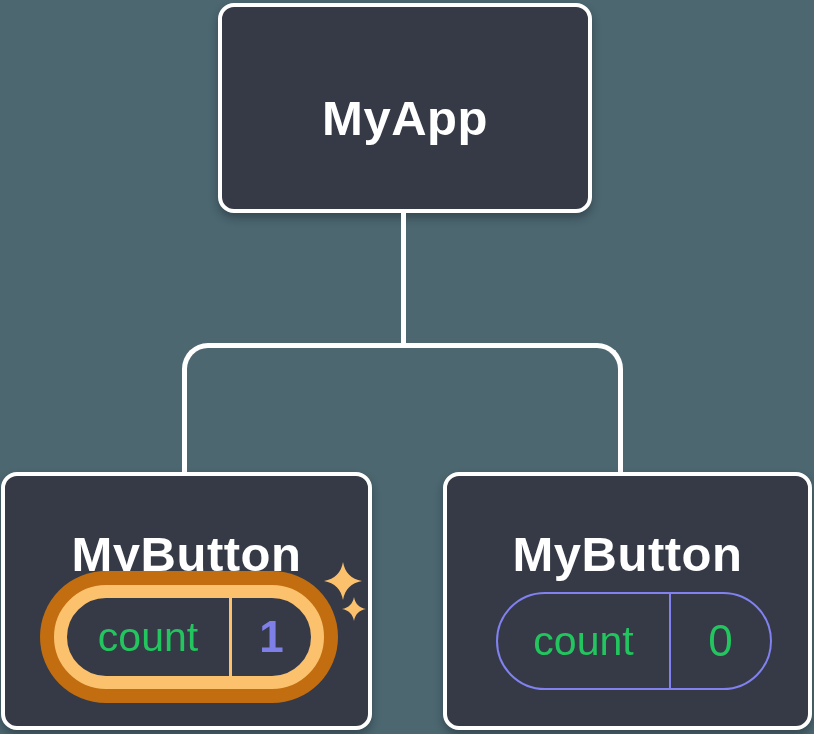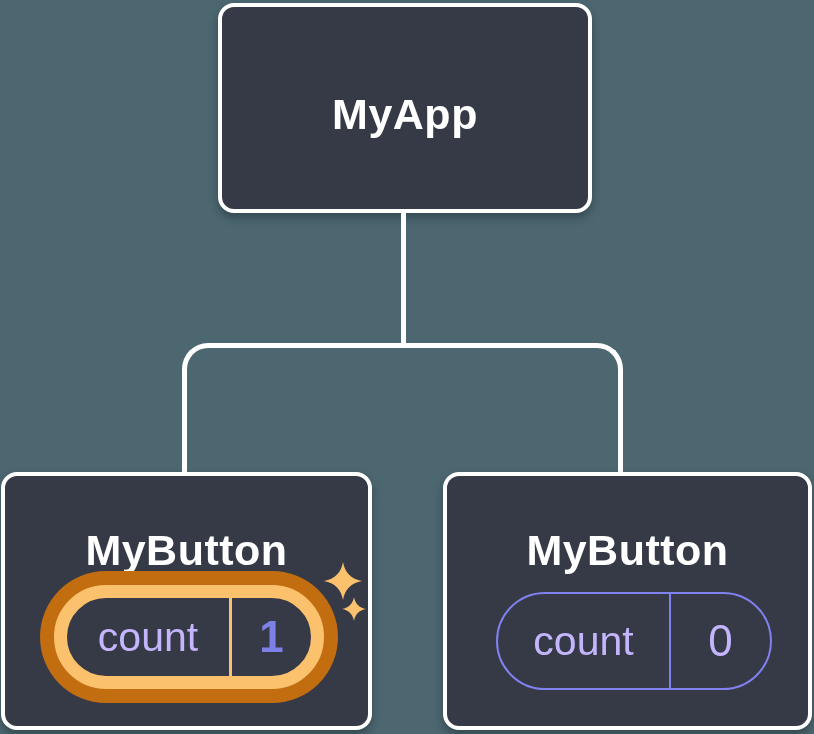--- a/index.html
+++ b/index.html
@@ -17,21 +17,21 @@
     border:4px solid #FFFFFF;
     border-radius:16px;
     box-shadow:0 5px 8px rgba(15,20,30,.35);
     box-sizing:border-box;
   }
   .node-title{
     position:absolute;
     left:0;right:0;
     text-align:center;
     color:#FFFFFF;
-    font-size:43px;
+    font-size:49px;
     font-weight:600;
     letter-spacing:.5px;
   }
   #node-myapp{left:218px;top:3px;width:374px;height:210px;}
   #node-myapp .node-title{top:83px;}
   #node-btn-left{left:1px;top:472px;width:371px;height:258px;}
   #node-btn-right{left:443px;top:472px;width:369px;height:258px;}
   .child-title{top:38px;margin-top:12px;}
 
   
@@ -55,21 +55,21 @@
   
   .pill{
     position:absolute;
     box-sizing:content-box;
     display:flex;
     align-items:stretch;
     border-radius:999px;
   }
   .pill .seg{
     display:flex;align-items:center;justify-content:center;
-    color:#c4b5fd;
+    color:#22c55e;
     font-size:41px;
   }
   
   .pill-highlight{
     left:49px;top:109px;
     width:244px;height:78px;
     background:#353A46;
     border:13px solid #FBC16D;
     box-shadow:0 0 0 14px #C26E10;
   }

